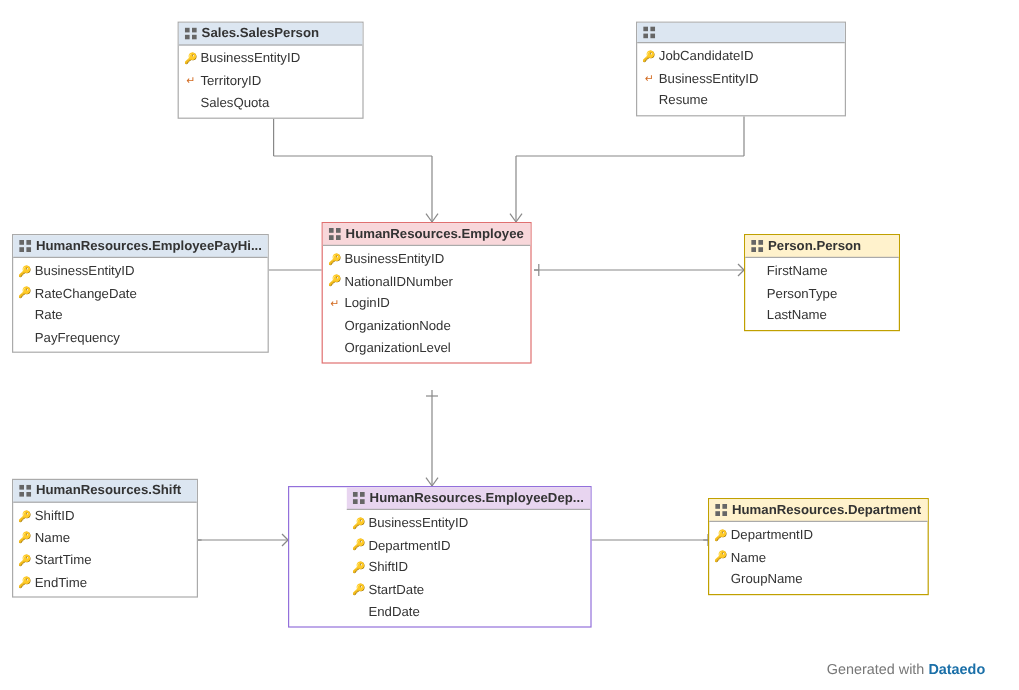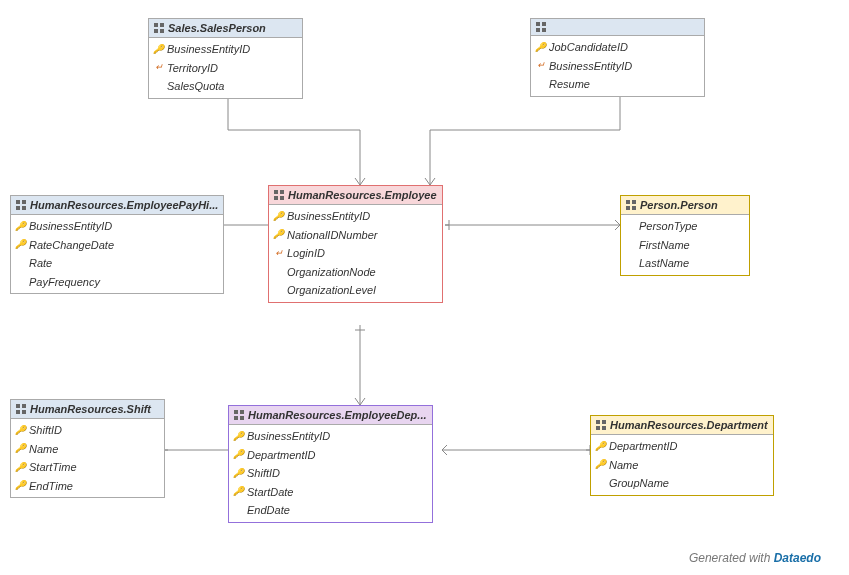--- a/index.html
+++ b/index.html
@@ -10,21 +10,20 @@
       color: #333;
       width: 849px;
       height: 575px;
       overflow: hidden;
       position: relative;
     }
     .diagram-container {
       position: relative;
       width: 836px;
       height: 575px;
-      font-style: italic;
     }
     svg.connections {
       position: absolute;
       top: 0; left: 0;
       width: 849px;
       height: 575px;
       pointer-events: none;
     }
     .table-box {
       position: absolute;
@@ -272,25 +271,25 @@
         <rect x="0" y="0" width="4" height="4" fill="#666"></rect>
           <rect x="6" y="0" width="4" height="4" fill="#666"></rect>
         <rect x="0" y="6" width="4" height="4" fill="#666"></rect>
           <rect x="6" y="6" width="4" height="4" fill="#666"></rect>
       </svg>
       <span>Person.Person</span>
     </div>
     <div class="table-body">
       <div class="table-row">
         <span class="icon"> </span>
+        <span>FirstName</span>
+      </div>
+      <div class="table-row">
+        <span class="icon"> </span>
         <span>PersonType</span>
-      </div>
-      <div class="table-row">
-        <span class="icon"> </span>
-        <span>FirstName</span>
       </div>
       <div class="table-row">
         <span class="icon"> </span>
         <span>LastName</span>
       </div>
     </div>
   </div>
 
   <div class="table-box" style="left:10px; top:399px; min-width:155px;text-align:center;">
     <div class="table-header header-blue">
@@ -315,21 +314,21 @@
         <span class="icon pk-icon">🔑</span>
         <span>StartTime</span>
       </div>
       <div class="table-row">
         <span class="icon pk-icon">🔑</span>
         <span>EndTime</span>
       </div>
     </div>
   </div>
 
-  <div class="table-box border-purple" style="left:228px; top:405px; min-width:170px;">
+  <div class="table-box border-purple" style="left:240px; top:405px; min-width:170px;padding-left:48px;">
     <div class="table-header header-purple">
       <svg class="grid-svg" viewBox="0 0 10 10">
         <rect x="0" y="0" width="4" height="4" fill="#666"></rect>
           <rect x="6" y="0" width="4" height="4" fill="#666"></rect>
         <rect x="0" y="6" width="4" height="4" fill="#666"></rect>
           <rect x="6" y="6" width="4" height="4" fill="#666"></rect>
       </svg>
       <span>HumanResources.EmployeeDep...</span>
     </div>
     <div class="table-body">

